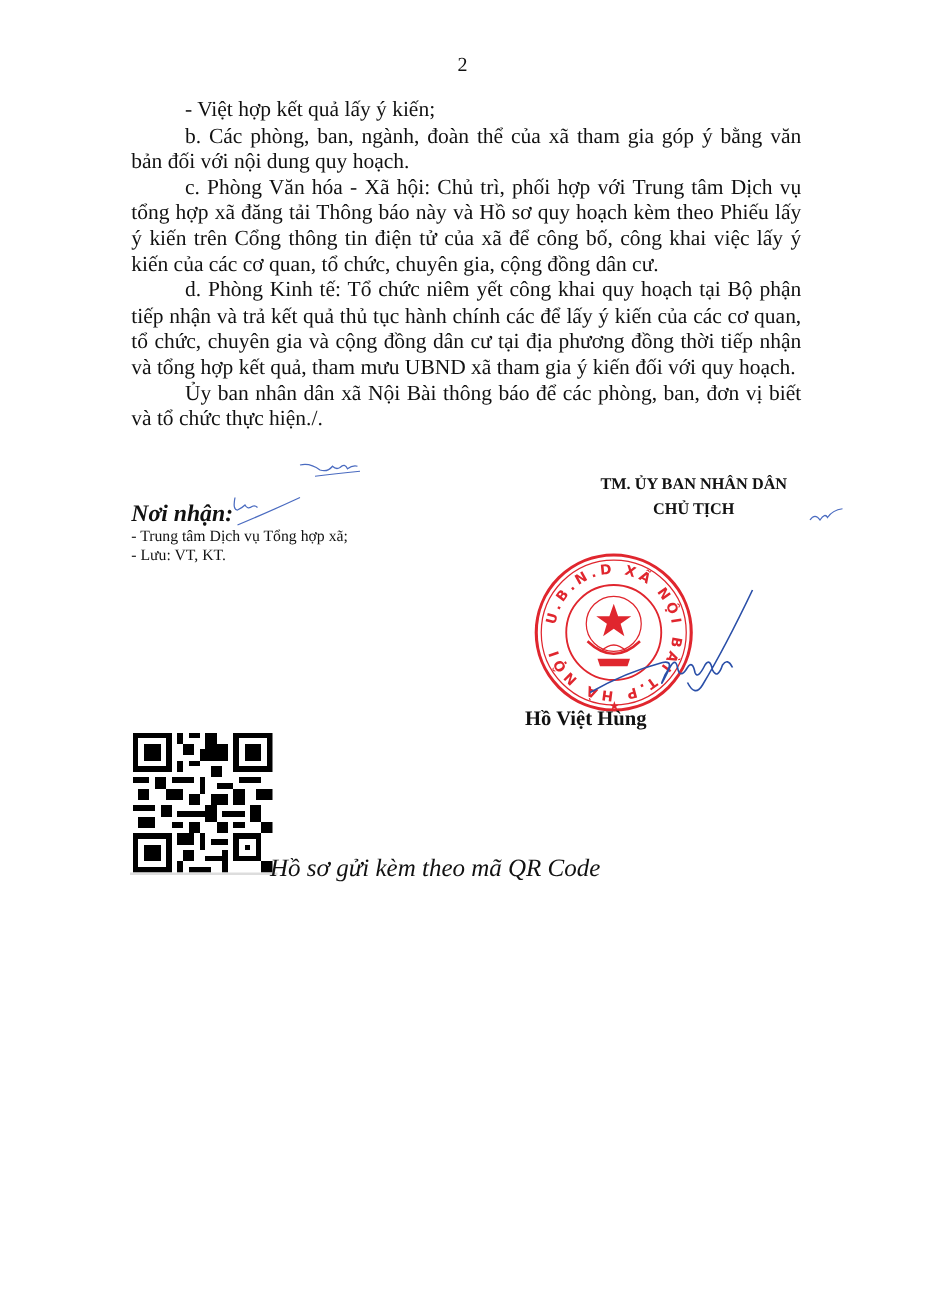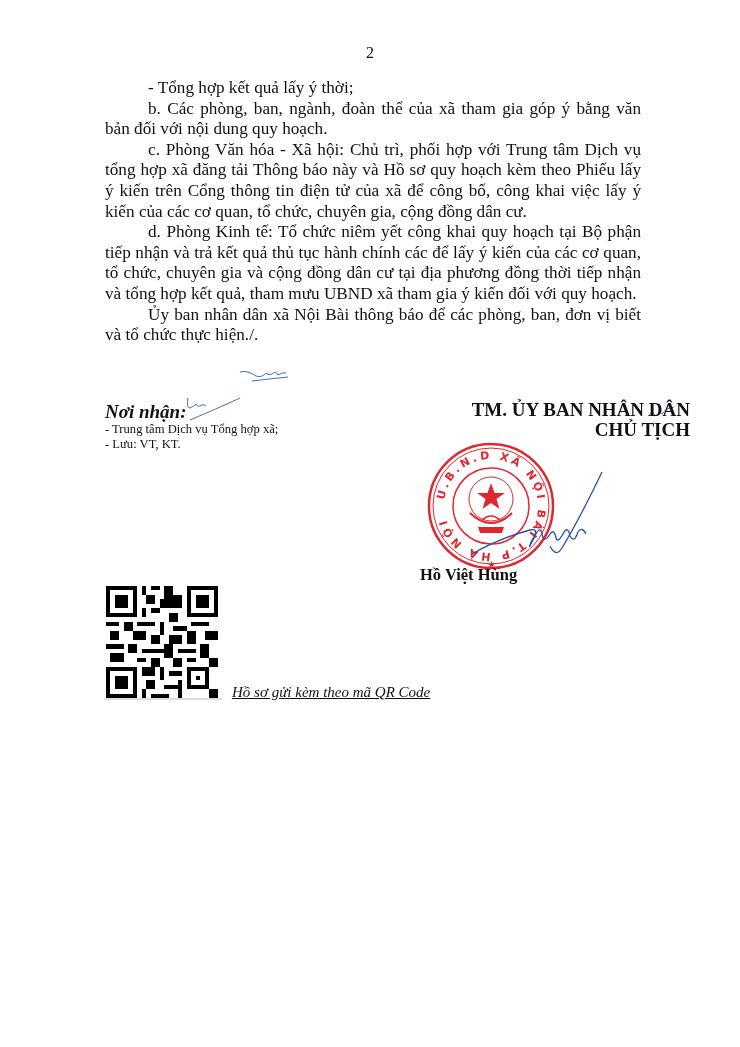--- a/index.html
+++ b/index.html
@@ -5,34 +5,34 @@
   html, body { margin: 0; padding: 0; background: #ffffff; }
   body { width: 740px; height: 1047px; position: relative; overflow: hidden;
          font-family: "Liberation Serif", "DejaVu Serif", serif; color: #111; }
   .page-num { position: absolute; top: 44px; left: 0; width: 740px; text-align: center; font-size: 16px; }
   .body-text { position: absolute; left: 105px; top: 78px; width: 536px; font-size: 17.2px; line-height: 20.6px; }
   .para { margin: 0; text-align: justify; text-indent: 43px; }
   .sig-flourish { position: absolute; }
   .recipients { position: absolute; left: 105px; top: 404px; width: 290px; font-size: 12.6px; line-height: 15.6px; }
   .recipients .heading { font-weight: bold; font-style: italic; font-size: 19px; margin-bottom: 2px; }
   .recipients .item { white-space: nowrap; }
-  .signer { position: absolute; left: 420px; top: 400px; width: 270px; text-align: right; font-weight: bold; font-size: 19px; line-height: 20px; }
+  .signer { position: absolute; left: 420px; top: 377px; width: 270px; text-align: center; font-weight: bold; font-size: 13px; line-height: 20px; }
   .signer-name { position: absolute; left: 420px; top: 565px; width: 270px; text-align: left; font-weight: bold; font-size: 16.5px; }
   .stamp { position: absolute; left: 426px; top: 441px; width: 130px; height: 130px; }
   .qr { position: absolute; left: 106px; top: 586px; width: 112px; height: 112px; }
   .qr-underline { position: absolute; left: 104px; top: 698px; width: 118px; height: 2px; background: #ddd; }
-  .qr-caption { position: absolute; left: 232px; top: 684px; font-style: italic; font-size: 15px; text-decoration: underline; }
+  .qr-caption { position: absolute; left: 216px; top: 684px; font-style: italic; font-size: 20px; }
 </style>
 </head>
 <body>
 
 <div class="page-num">2</div>
 
 <div class="body-text">
-  <p class="para">- Tổng hợp kết quả lấy ý thời;</p>
+  <p class="para">- Việt hợp kết quả lấy ý kiến;</p>
   <p class="para">b. Các phòng, ban, ngành, đoàn thể của xã tham gia góp ý bằng văn bản đối với nội dung quy hoạch.</p>
   <p class="para">c. Phòng Văn hóa - Xã hội: Chủ trì, phối hợp với Trung tâm Dịch vụ tổng hợp xã đăng tải Thông báo này và Hồ sơ quy hoạch kèm theo Phiếu lấy ý kiến trên Cổng thông tin điện tử của xã để công bố, công khai việc lấy ý kiến của các cơ quan, tổ chức, chuyên gia, cộng đồng dân cư.</p>
   <p class="para">d. Phòng Kinh tế: Tổ chức niêm yết công khai quy hoạch tại Bộ phận tiếp nhận và trả kết quả thủ tục hành chính các để lấy ý kiến của các cơ quan, tổ chức, chuyên gia và cộng đồng dân cư tại địa phương đồng thời tiếp nhận và tổng hợp kết quả, tham mưu UBND xã tham gia ý kiến đối với quy hoạch.</p>
   <p class="para">Ủy ban nhân dân xã Nội Bài thông báo để các phòng, ban, đơn vị biết và tổ chức thực hiện./.</p>
 </div>
 
 <svg class="sig-flourish" style="left:238px; top:364px;" width="60" height="20" viewBox="0 0 60 20">
   <path d="M2 8 Q10 6 18 12 Q24 14 28 9 Q31 12 34 10 Q38 6 40 11 Q44 8 48 9 M14 17 Q30 15 50 13" stroke="#4a6bc0" stroke-width="1" fill="none"></path>
 </svg>
 <svg class="sig-flourish" style="left:184px; top:394px;" width="60" height="30" viewBox="0 0 60 30">

